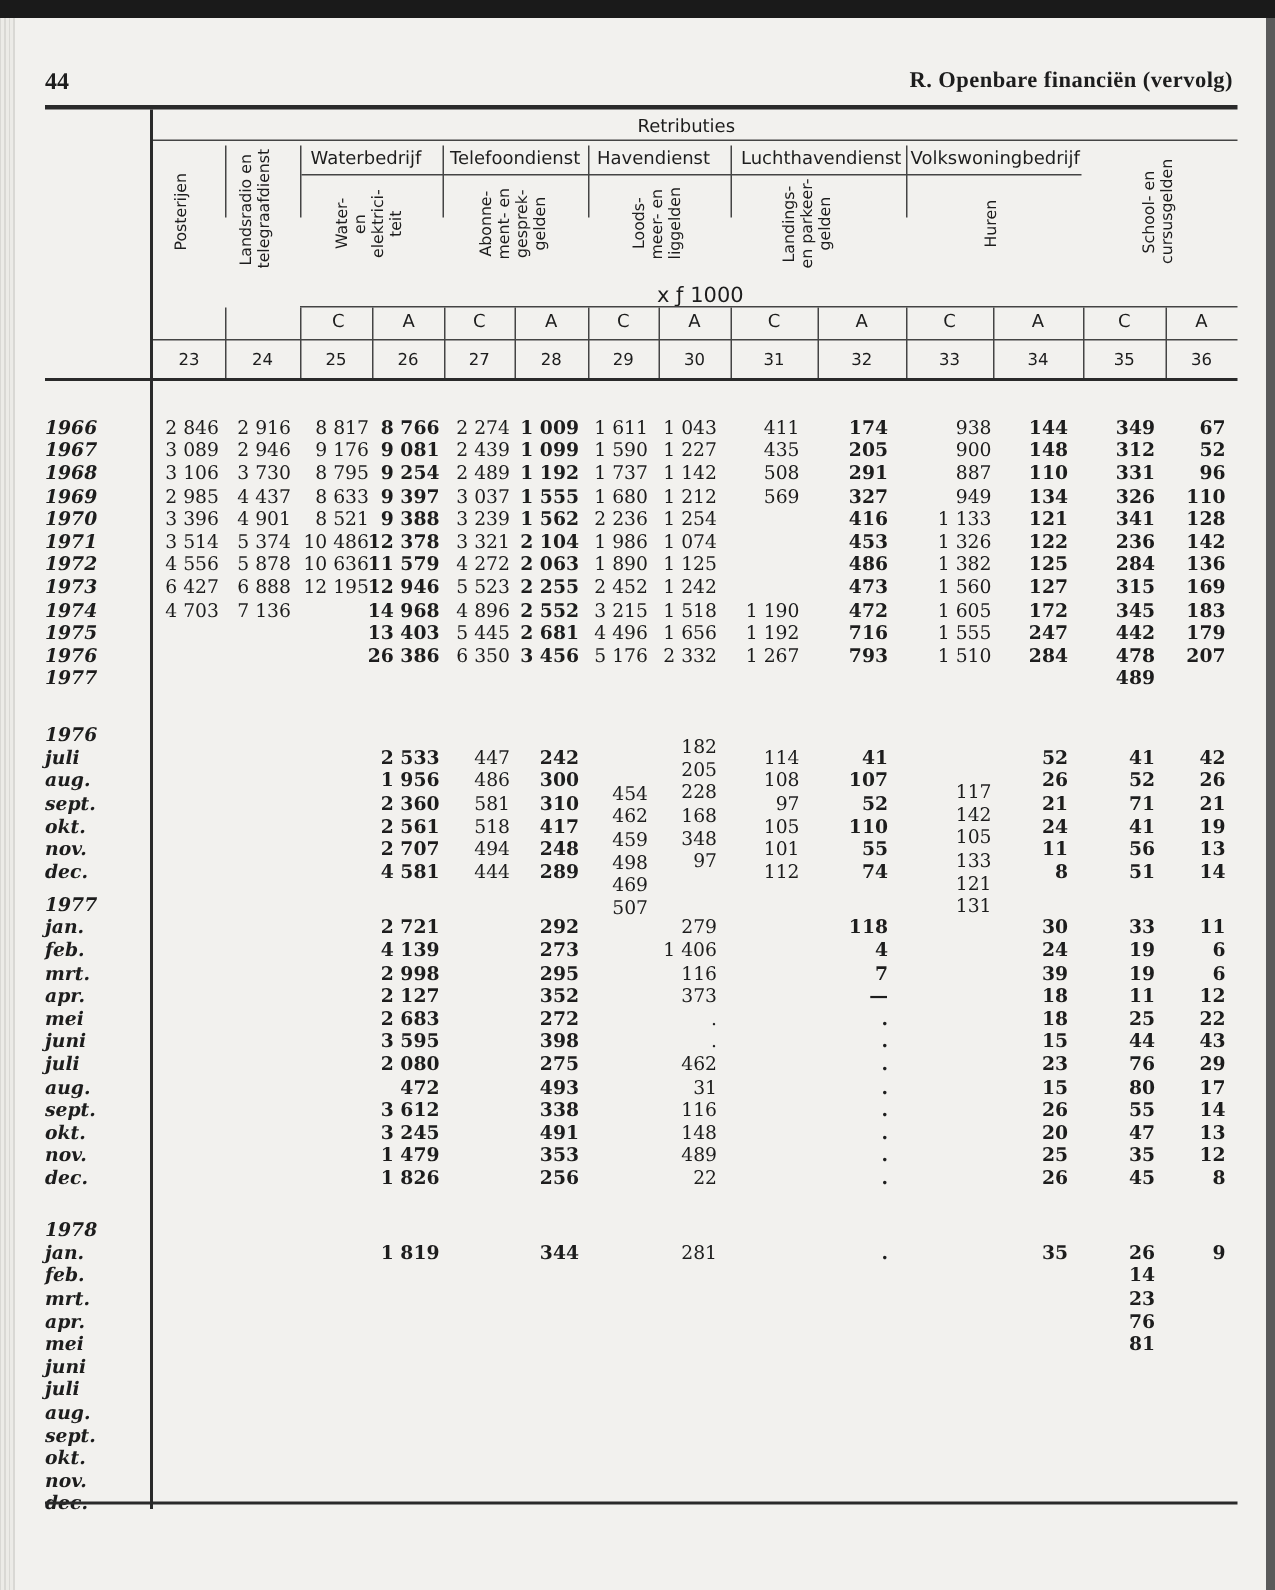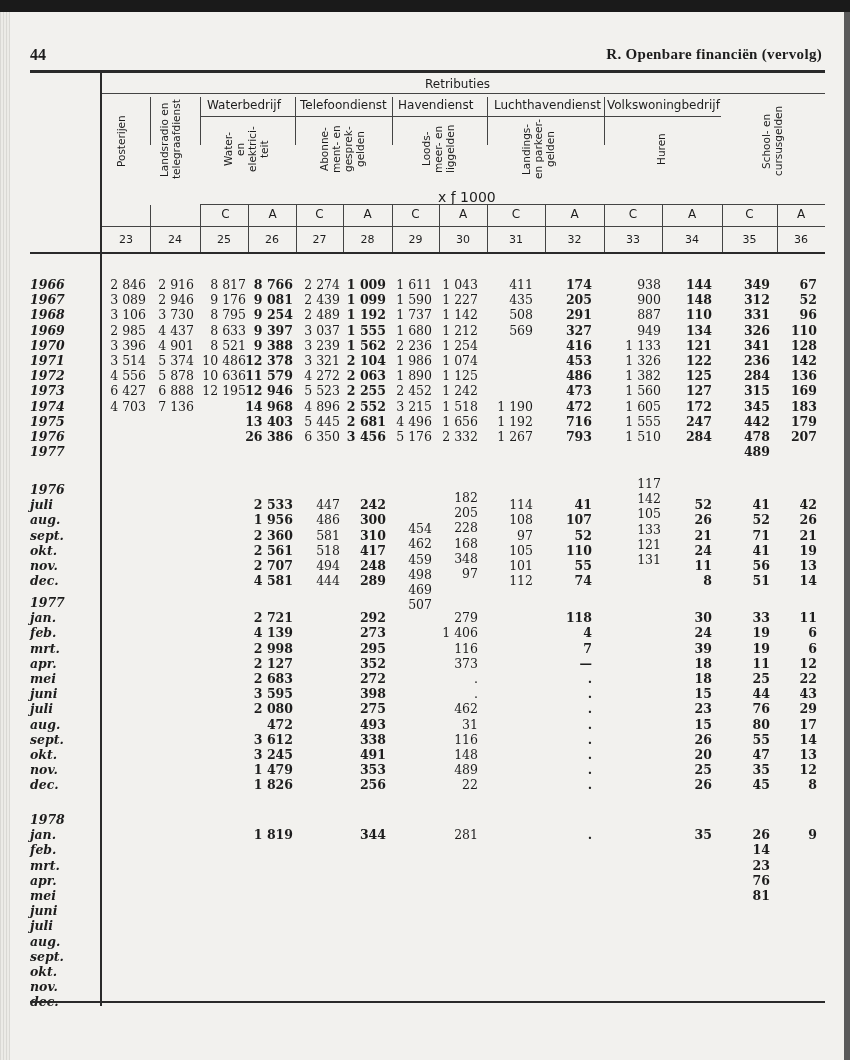--- a/index.html
+++ b/index.html
@@ -171,21 +171,21 @@
     <div class="col" style="top: 497.2px; right: 704px;"><div class="cell">&nbsp;</div><div class="cell">&nbsp;</div><div class="cell">&nbsp;</div><div class="cell">&nbsp;</div><div class="cell">&nbsp;</div><div class="cell">&nbsp;</div></div>
     <div class="col" style="top: 497.2px; right: 656px;"><div class="cell">&nbsp;</div><div class="cell">&nbsp;</div><div class="cell">&nbsp;</div><div class="cell">&nbsp;</div><div class="cell">&nbsp;</div><div class="cell">&nbsp;</div></div>
     <div class="col" style="top: 497.2px; right: 604px;"><div class="cell">&nbsp;</div><div class="cell">&nbsp;</div><div class="cell">&nbsp;</div><div class="cell">&nbsp;</div><div class="cell">&nbsp;</div><div class="cell">&nbsp;</div></div>
     <div class="col b" style="top: 497.2px; right: 557px;"><div class="cell">2 533</div><div class="cell">1 956</div><div class="cell">2 360</div><div class="cell">2 561</div><div class="cell">2 707</div><div class="cell">4 581</div></div>
     <div class="col" style="top: 497.2px; right: 510px;"><div class="cell">447</div><div class="cell">486</div><div class="cell">581</div><div class="cell">518</div><div class="cell">494</div><div class="cell">444</div></div>
     <div class="col b" style="top: 497.2px; right: 464px;"><div class="cell">242</div><div class="cell">300</div><div class="cell">310</div><div class="cell">417</div><div class="cell">248</div><div class="cell">289</div></div>
     <div class="col" style="top: 497.2px; right: 418px; margin-top: 24px;"><div class="cell">454</div><div class="cell">462</div><div class="cell">459</div><div class="cell">498</div><div class="cell">469</div><div class="cell">507</div></div>
     <div class="col" style="top: 490px; right: 372px;"><div class="cell">182</div><div class="cell">205</div><div class="cell">228</div><div class="cell">168</div><div class="cell">348</div><div class="cell">97</div></div>
     <div class="col" style="top: 497.2px; right: 317px;"><div class="cell">114</div><div class="cell">108</div><div class="cell">97</div><div class="cell">105</div><div class="cell">101</div><div class="cell">112</div></div>
     <div class="col b" style="top: 497.2px; right: 258px;"><div class="cell">41</div><div class="cell">107</div><div class="cell">52</div><div class="cell">110</div><div class="cell">55</div><div class="cell">74</div></div>
-    <div class="col" style="top: 476px; right: 189px;"><div class="cell">117</div><div class="cell">142</div><div class="cell">105</div><div class="cell">133</div><div class="cell">121</div><div class="cell">131</div></div>
+    <div class="col" style="top: 520px; right: 189px;"><div class="cell">117</div><div class="cell">142</div><div class="cell">105</div><div class="cell">133</div><div class="cell">121</div><div class="cell">131</div></div>
     <div class="col b" style="top: 497.2px; right: 138px;"><div class="cell">52</div><div class="cell">26</div><div class="cell">21</div><div class="cell">24</div><div class="cell">11</div><div class="cell">8</div></div>
     <div class="col b" style="top: 497.2px; right: 80px;"><div class="cell">41</div><div class="cell">52</div><div class="cell">71</div><div class="cell">41</div><div class="cell">56</div><div class="cell">51</div></div>
     <div class="col b" style="top: 497.2px; right: 33px;"><div class="cell">42</div><div class="cell">26</div><div class="cell">21</div><div class="cell">19</div><div class="cell">13</div><div class="cell">14</div></div>
     <div class="rowlabels" style="top: 595px;">
       <div class="cell">1977</div>
       <div class="cell">jan.</div>
       <div class="cell">feb.</div>
       <div class="cell">mrt.</div>
       <div class="cell">apr.</div>
       <div class="cell">mei</div>

